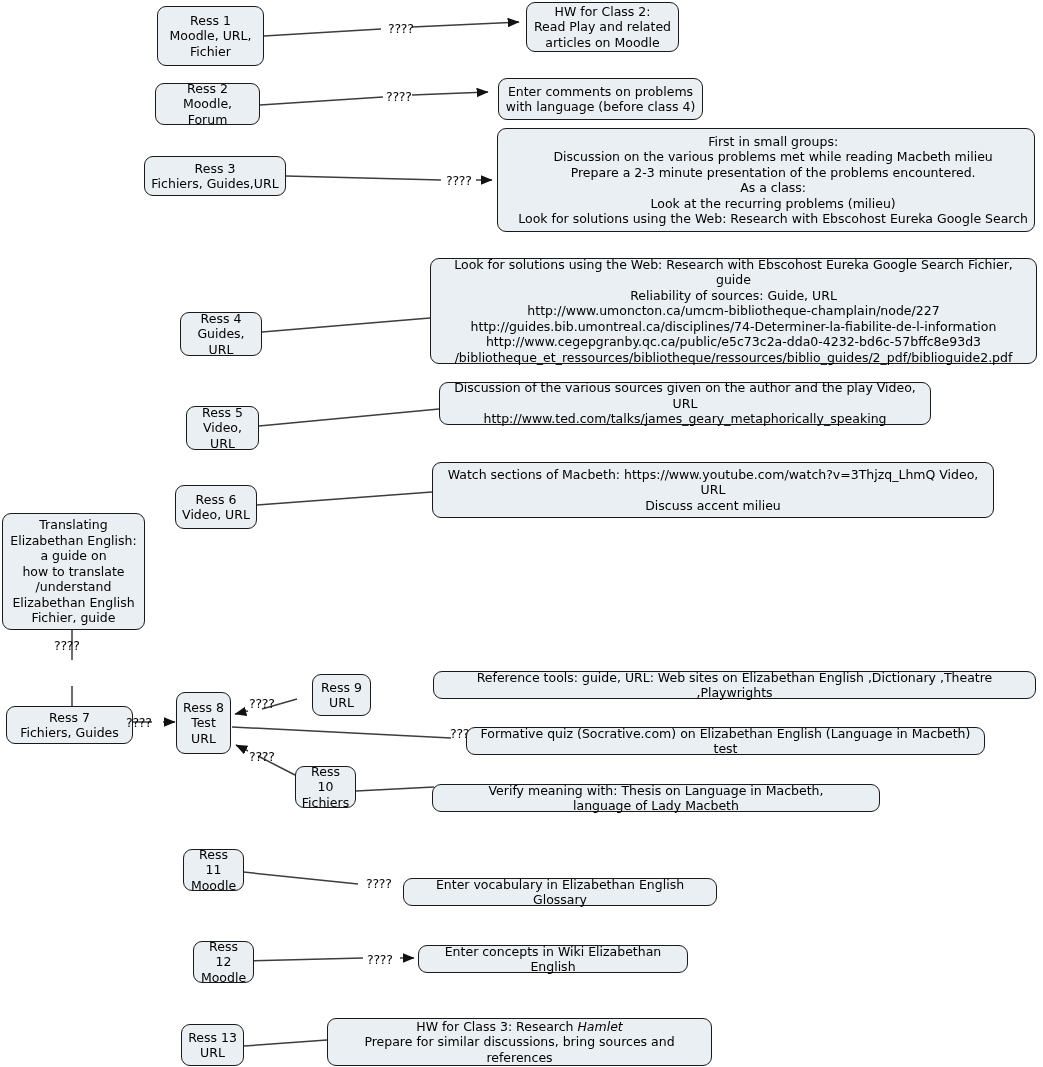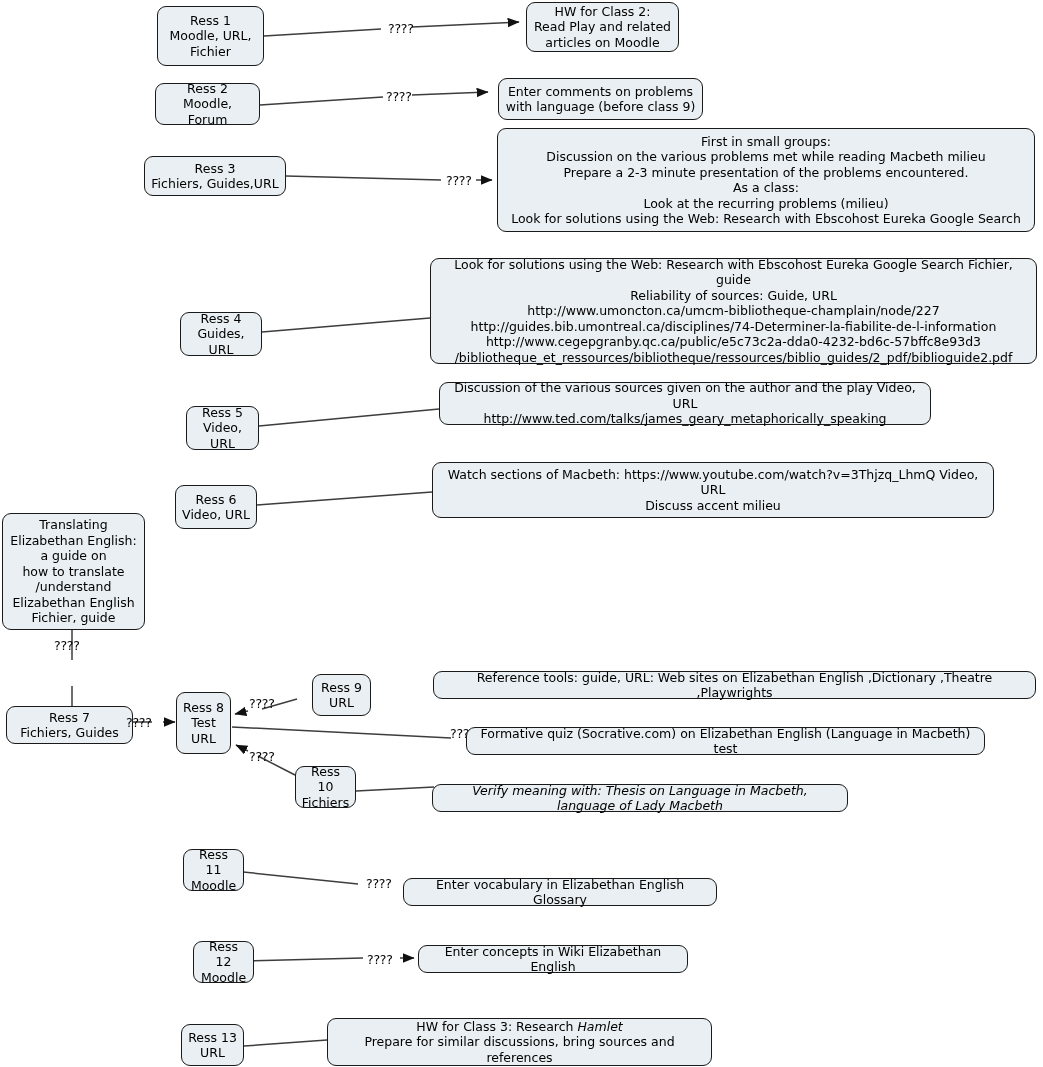--- a/index.html
+++ b/index.html
@@ -125,29 +125,29 @@
 articles on Moodle</span>
   </div>
 
   <div class="node ress" style="left:155px; top:83px; width:105px; height:42px;">
     <span class="txt">Ress 2
 Moodle, Forum</span>
   </div>
   <div class="edge-label" style="left:386px; top:89px;">????</div>
   <div class="node detail" style="left:498px; top:78px; width:205px; height:42px;">
     <span class="txt">Enter comments on problems
-with language (before class 9)</span>
+with language (before class 4)</span>
   </div>
 
   <div class="node ress" style="left:144px; top:156px; width:142px; height:40px;">
     <span class="txt">Ress 3
 Fichiers, Guides,URL</span>
   </div>
   <div class="edge-label" style="left:446px; top:173px;">????</div>
-  <div class="node detail" style="left:497px; top:128px; width:538px; height:104px;">
+  <div class="node detail" style="left:497px; top:128px; width:538px; height:104px;justify-content:flex-end;">
     <span class="txt">First in small groups:
 Discussion on the various problems met while reading Macbeth milieu
 Prepare a 2-3 minute presentation of the problems encountered.
 As a class:
 Look at the recurring problems (milieu)
 Look for solutions using the Web:  Research with Ebscohost    Eureka  Google Search</span>
   </div>
 
   <div class="node ress" style="left:180px; top:312px; width:82px; height:44px;">
     <span class="txt">Ress 4
@@ -215,21 +215,21 @@
   <div class="edge-label behind" style="left:450px; top:726px;">????</div>
   <div class="node detail" style="left:466px; top:727px; width:519px; height:28px; padding:0 8px;">
     <span class="txt">Formative quiz (Socrative.com) on Elizabethan English (Language in Macbeth) test</span>
   </div>
 
   <div class="node ress" style="left:295px; top:766px; width:61px; height:42px;">
     <span class="txt">Ress 10
 Fichiers</span>
   </div>
   <div class="edge-label" style="left:249px; top:749px;">????</div>
-  <div class="node detail" style="left:432px; top:784px; width:416px; height:28px; padding:0 25px;font-style:italic;">
+  <div class="node detail" style="left:432px; top:784px; width:448px; height:28px; padding:0 25px;">
     <span class="txt">Verify meaning with:  Thesis on Language in Macbeth,  language of Lady Macbeth</span>
   </div>
 
   <div class="node ress" style="left:183px; top:849px; width:61px; height:42px;">
     <span class="txt">Ress 11
 Moodle</span>
   </div>
   <div class="edge-label" style="left:366px; top:876px;">????</div>
   <div class="node detail" style="left:403px; top:878px; width:314px; height:28px; padding:0 8px;">
     <span class="txt">Enter vocabulary in Elizabethan English Glossary</span>

